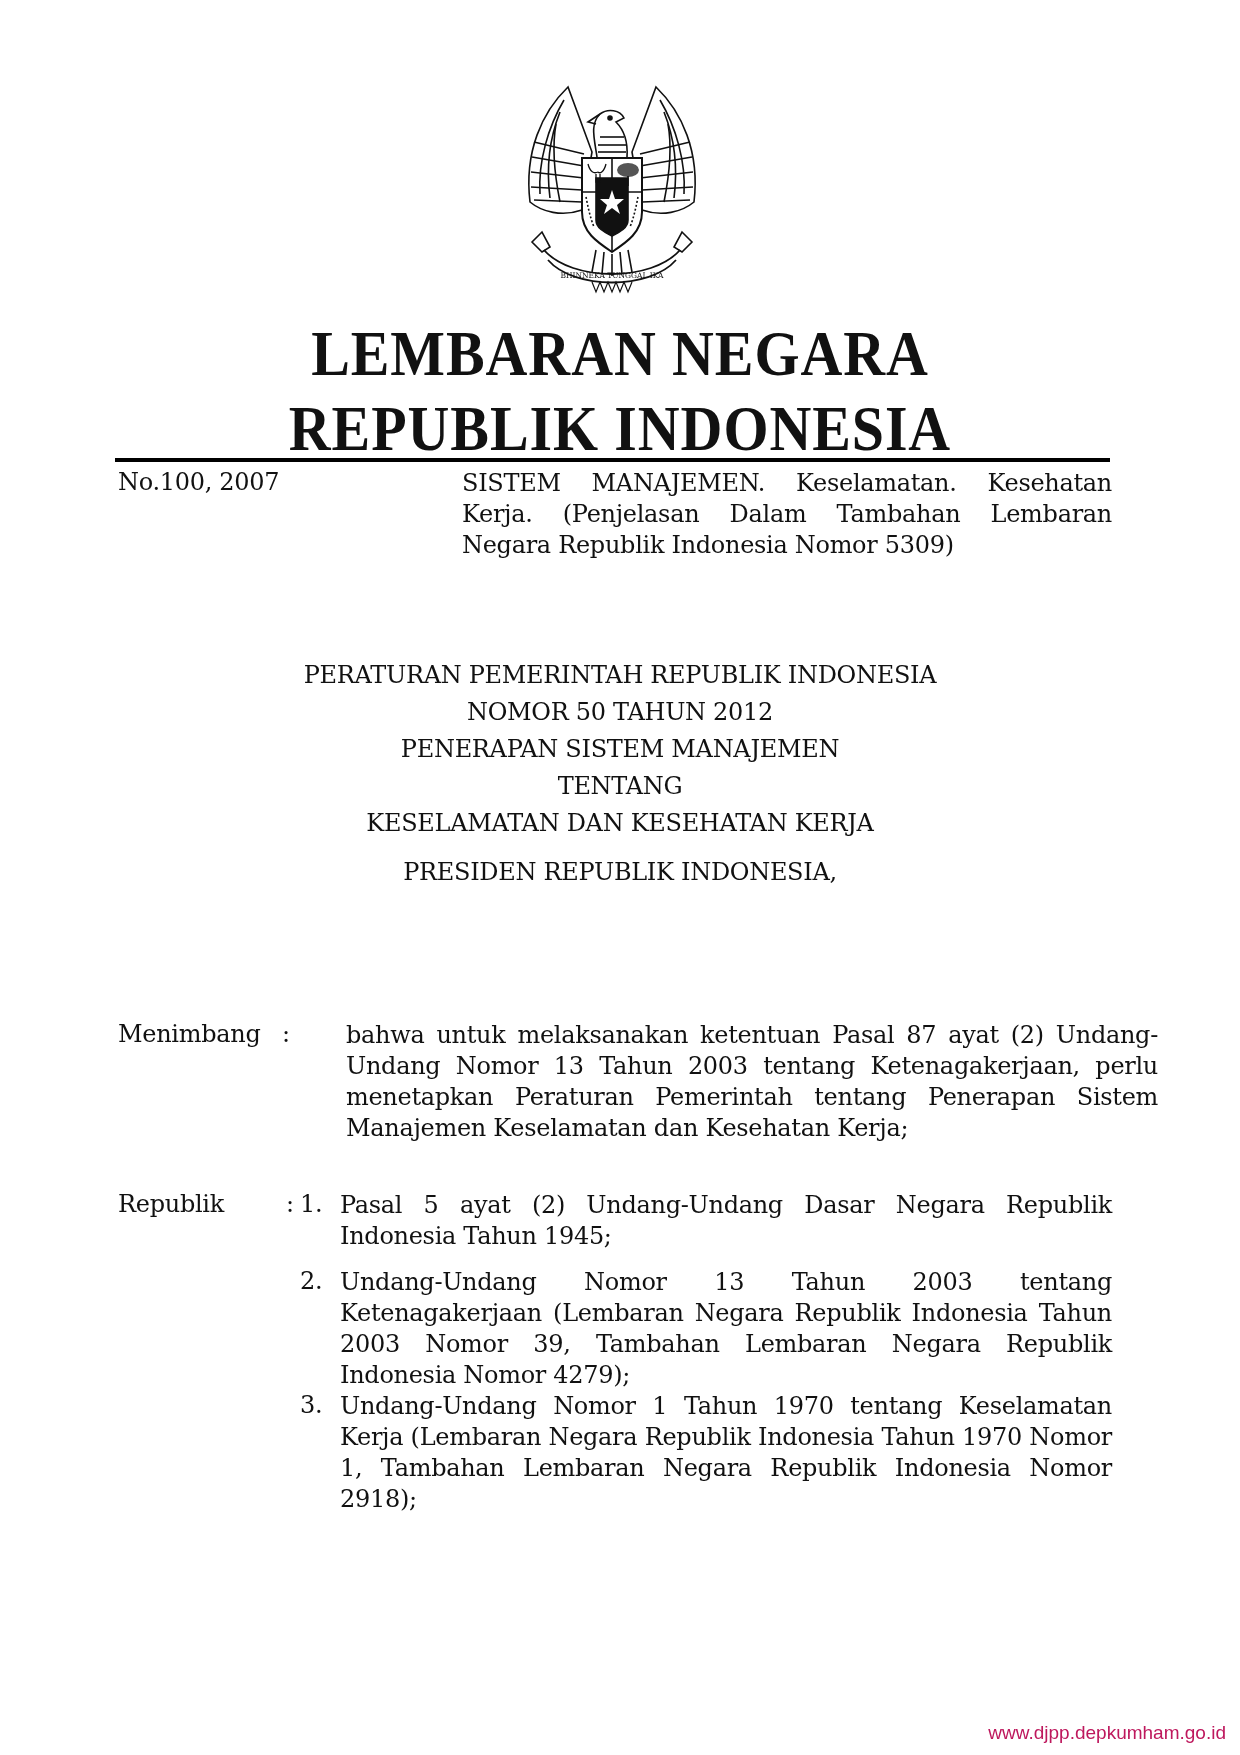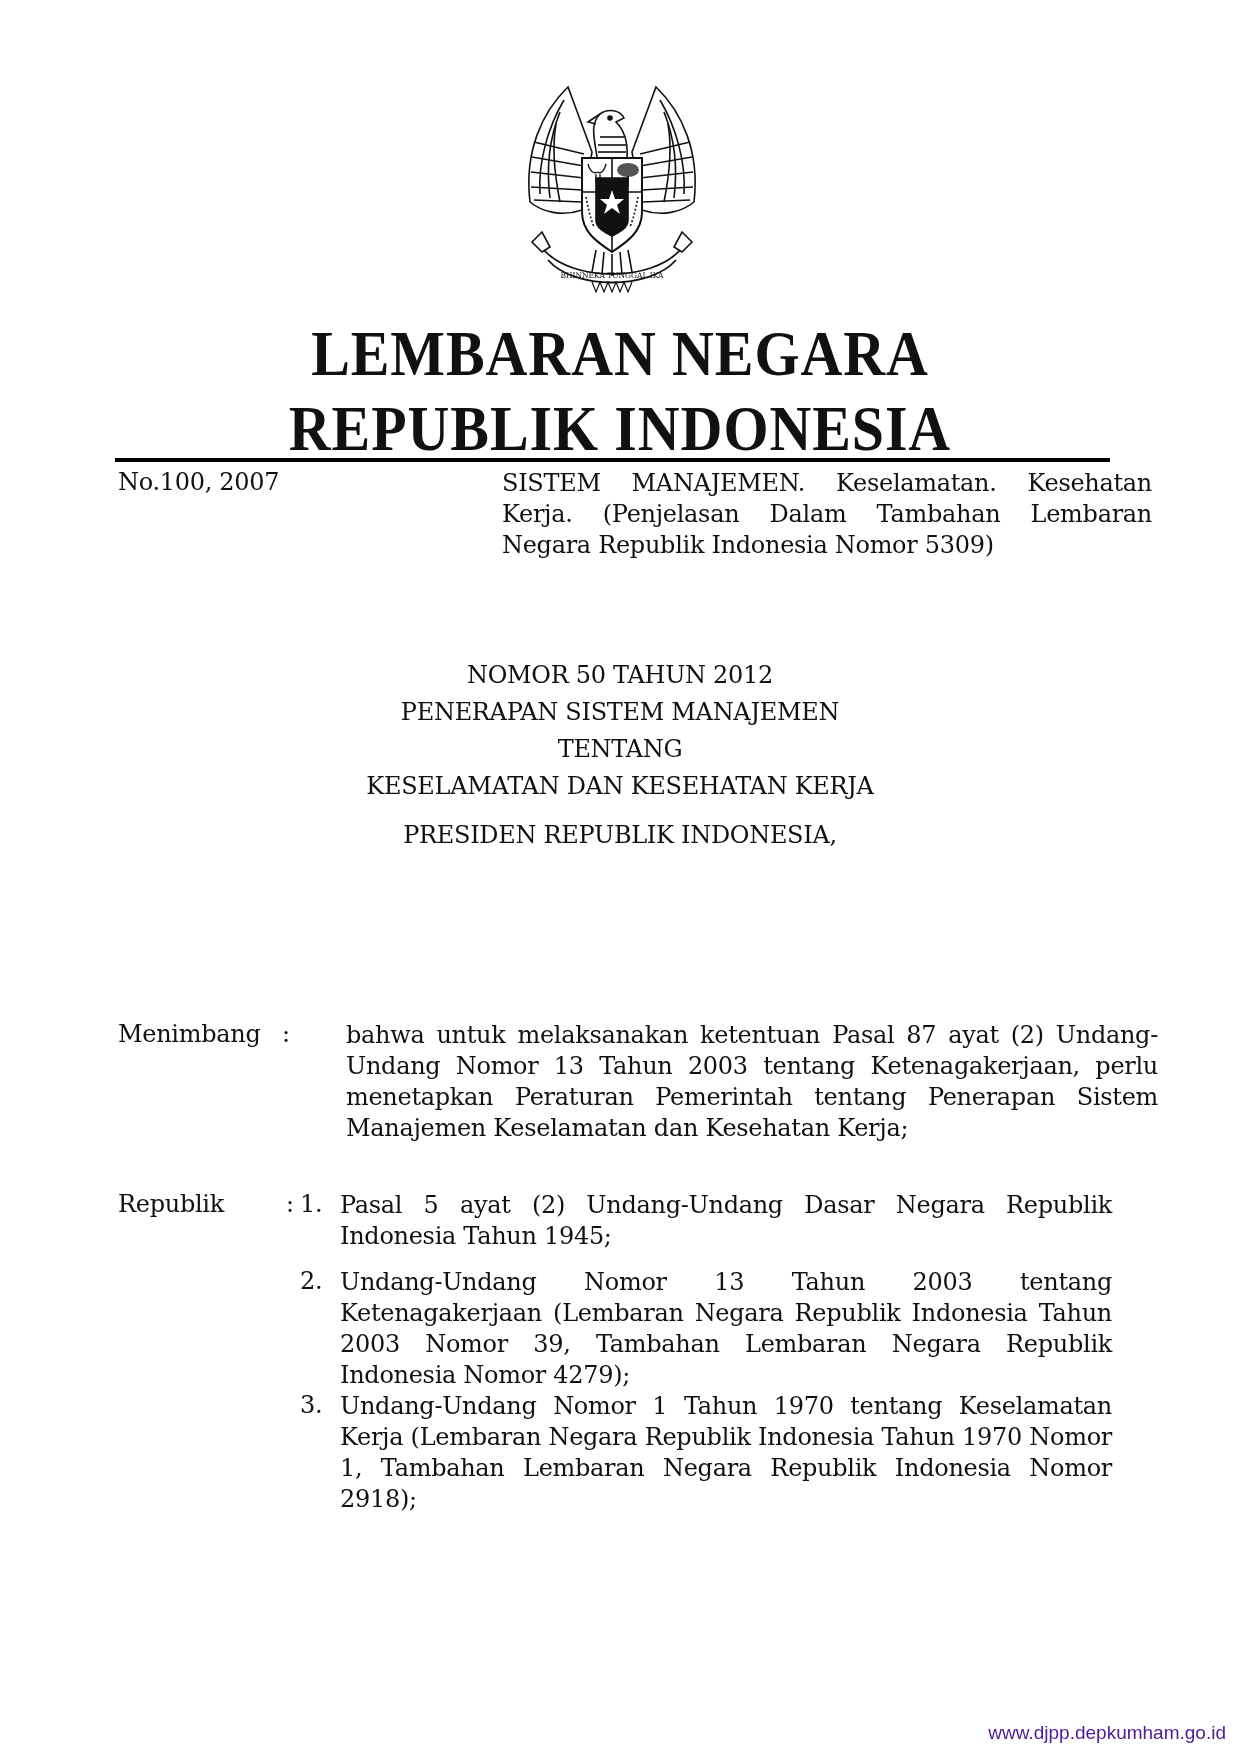--- a/index.html
+++ b/index.html
@@ -7,34 +7,34 @@
            font-family:"DejaVu Serif", serif; }
     .emblem { position:absolute; left:512px; top:82px; width:200px; height:212px; }
     .title { position:absolute; left:0; width:1240px; text-align:center;
              font-family:"Liberation Serif", serif; font-weight:bold; font-size:63px;
              letter-spacing:1px; transform:scaleX(0.92); transform-origin:center; line-height:1; }
     .title.l1 { top:323px; }
     .title.l2 { top:398px; }
     .rule { position:absolute; left:115px; width:995px; top:458px; height:4px; background:#000; }
     .meta-no { position:absolute; left:118px; top:468px; font-size:24px; letter-spacing:-0.3px; }
     .meta-desc { position:absolute; left:462px; top:468px; width:650px; font-size:24px;
-                 line-height:31px; text-align:justify; text-align-last:left; letter-spacing:-0.3px;margin-left:40px; }
+                 line-height:31px; text-align:justify; text-align-last:left; letter-spacing:-0.3px; }
     .center-block { position:absolute; left:0; width:1240px; text-align:center; font-size:24px;
                     letter-spacing:-0.3px; }
     .center-block div { height:37px; line-height:37px; }
     .center-block .gap { height:12px; }
     .section { position:absolute; left:118px; width:994px; font-size:24px; letter-spacing:-0.3px; }
     .sec-label { position:absolute; left:0; top:0;text-align:center; }
     .sec-colon { position:absolute; top:0; }
     .sec-body { position:absolute; left:182px; width:812px; line-height:31px; text-align:justify; }
     .item { position:absolute; left:182px; width:812px; }
     .item-num { position:absolute; left:0; top:0; }
     .item-text { position:absolute; left:40px; width:772px; line-height:31px; text-align:justify; }
     .footer-url { position:absolute; right:14px; top:1722px; font-family:"Liberation Sans", sans-serif;
-                  font-size:19px; color:#4c1d95; }
+                  font-size:19px; color:#be185d; }
   </style>
 </head>
 <body>
 
 <div class="emblem">
   <svg width="200" height="212" viewBox="0 0 200 212" fill="none" stroke="#111" stroke-width="1.6">
 
     <path d="M56 5 C30 30 12 70 18 120 C30 130 50 135 70 128 L80 70 Z"></path>
     <path d="M52 18 C36 45 26 80 28 112"></path>
       <path d="M48 30 C38 55 34 85 38 116"></path>
@@ -88,20 +88,21 @@
 </div>
 
 <div class="title l1">LEMBARAN NEGARA</div>
 <div class="title l2">REPUBLIK INDONESIA</div>
 <div class="rule"></div>
 
 <div class="meta-no">No.100, 2007</div>
 <div class="meta-desc">SISTEM MANAJEMEN. Keselamatan. Kesehatan Kerja. (Penjelasan Dalam Tambahan Lembaran Negara Republik Indonesia Nomor 5309)</div>
 
 <div class="center-block" style="top:657px;">
+  <div>PERATURAN PEMERINTAH REPUBLIK INDONESIA</div>
   <div>NOMOR 50 TAHUN 2012</div>
   <div>PENERAPAN SISTEM MANAJEMEN</div>
   <div>TENTANG</div>
   <div>KESELAMATAN DAN KESEHATAN KERJA</div>
   <div class="gap"></div>
   <div>PRESIDEN REPUBLIK INDONESIA,</div>
 </div>
 
 <div class="section" style="top:1020px;">
   <span class="sec-label">Menimbang</span>

